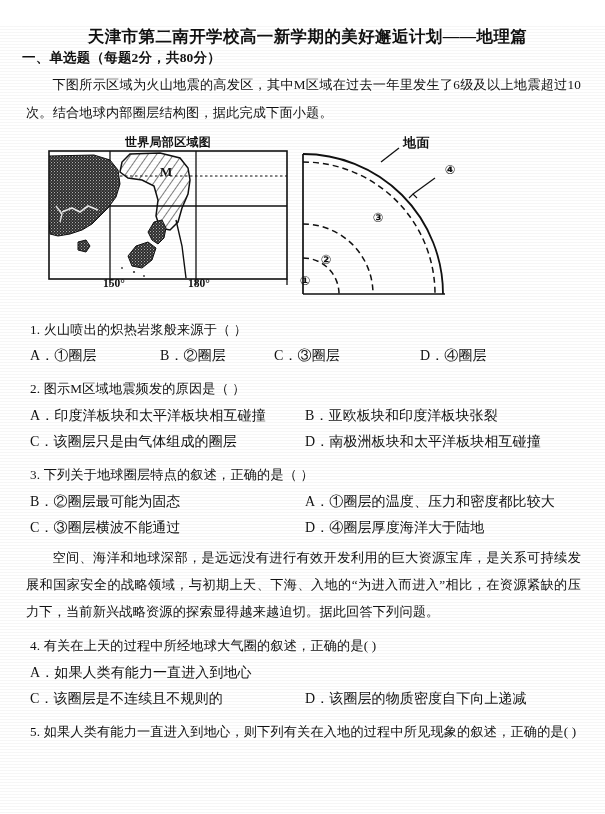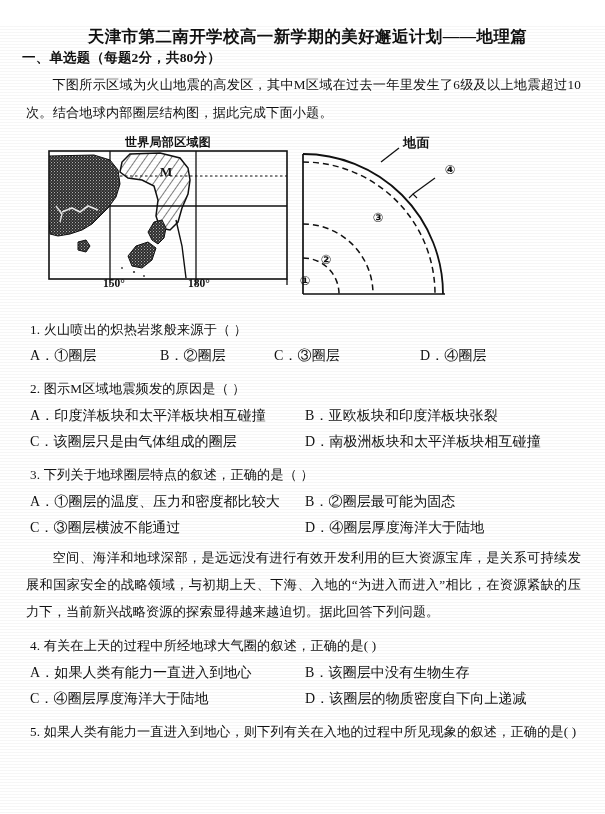--- a/index.html
+++ b/index.html
@@ -304,44 +304,43 @@
     </div>
   </div>
 
   <div class="question">
     <div class="q-stem">
       <span>3.</span>
       <span>下列关于地球圈层特点的叙述，正确的是（  ）</span>
     </div>
     <div class="q-options grid2">
       <div class="opt-row">
+        <span class="opt">B．②圈层最可能为固态</span>
         <span class="opt">A．①圈层的温度、压力和密度都比较大</span>
-        <span class="opt">B．②圈层最可能为固态</span>
       </div>
       <div class="opt-row">
         <span class="opt">C．③圈层横波不能通过</span>
         <span class="opt">D．④圈层厚度海洋大于陆地</span>
       </div>
     </div>
   </div>
 
   <p class="passage">空间、海洋和地球深部，是远远没有进行有效开发利用的巨大资源宝库，是关系可持续发展和国家安全的战略领域，与初期上天、下海、入地的“为进入而进入”相比，在资源紧缺的压力下，当前新兴战略资源的探索显得越来越迫切。据此回答下列问题。</p>
 
   <div class="question">
     <div class="q-stem">
       <span>4.</span>
       <span>有关在上天的过程中所经地球大气圈的叙述，正确的是(    )</span>
     </div>
     <div class="q-options grid2">
       <div class="opt-row">
         <span class="opt">A．如果人类有能力一直进入到地心</span>
-        <span class="opt">B．该圈层中没有生物生存</span>
-      </div>
-      <div class="opt-row">
-        <span class="opt">C．④圈层厚度海洋大于陆地</span>
+      </div>
+      <div class="opt-row">
+        <span class="opt">C．该圈层是不连续且不规则的</span>
         <span class="opt">D．该圈层的物质密度自下向上递减</span>
       </div>
     </div>
   </div>
 
   <div class="question">
     <div class="q-stem">
       <span>5.</span>
       <span>如果人类有能力一直进入到地心，则下列有关在入地的过程中所见现象的叙述，正确的是(    )</span>
     </div>

